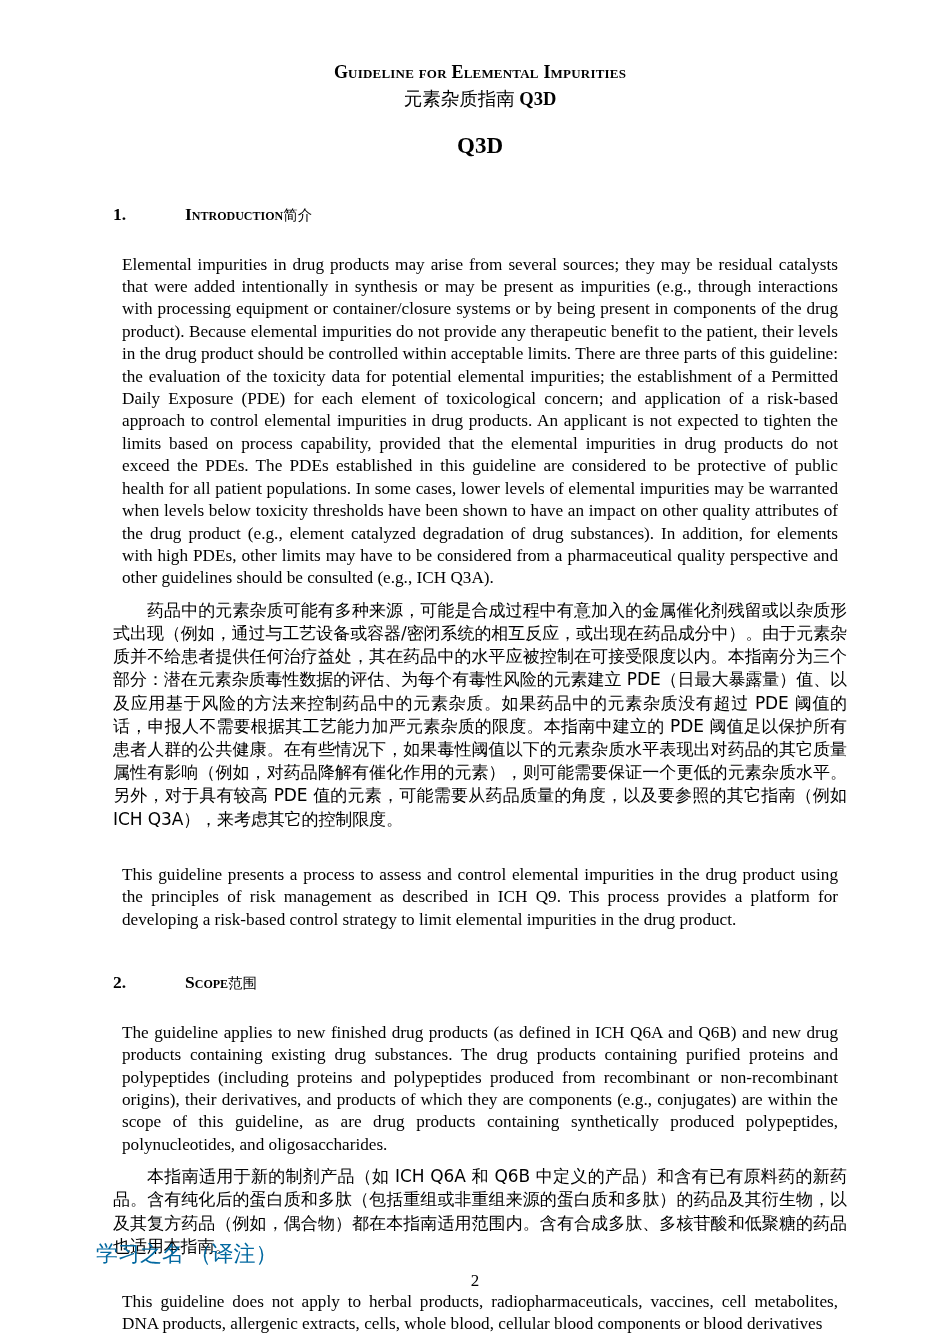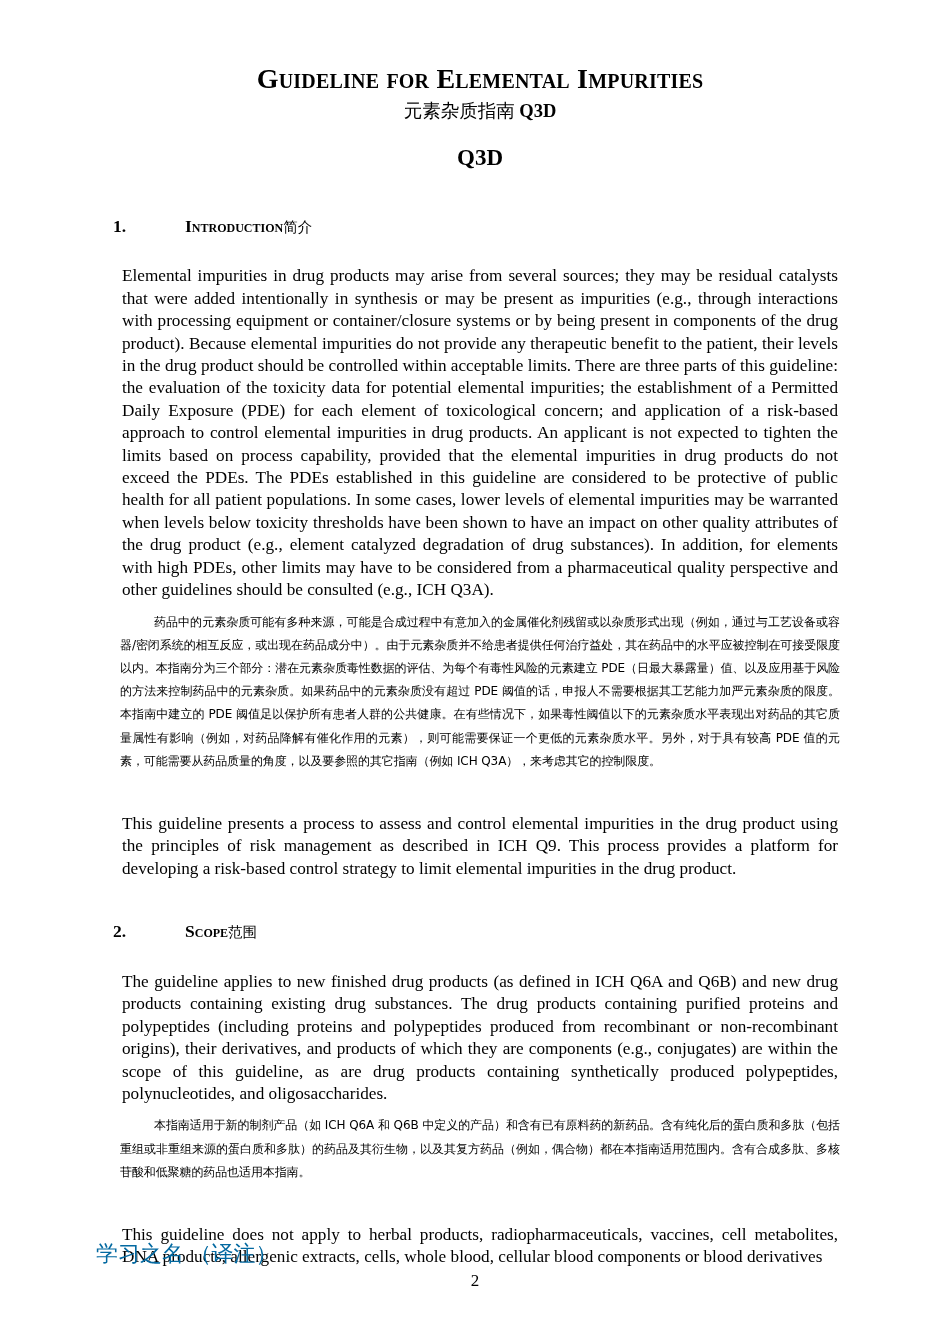--- a/index.html
+++ b/index.html
@@ -24,21 +24,21 @@
     box-sizing: border-box;
     padding: 0 103px 0 113px;
   }
 
   
   .title-block {
     padding-top: 62px;
     text-align: center;
   }
   .doc-title {
-    font-size: 28px;
+    font-size: 18px;
     font-weight: bold;
     font-variant: small-caps;
     letter-spacing: 0.2px;
     line-height: 1.18;
     margin: 0;
     white-space: nowrap;
   }
   .doc-title-cn {
     font-size: 18.5px;
     line-height: 1.3;
@@ -80,22 +80,22 @@
   
   p.body-en {
     margin: 9px;
     font-size: 17.2px;
     line-height: 22.4px;
     text-align: justify;
     text-justify: inter-word;
     hyphens: manual;
   }
   p.body-cn {
-    margin: 7px;
-    font-size: 12px;
+    margin: 0;
+    font-size: 17px;
     line-height: 23.2px;
     text-align: justify;
     text-indent: 34px;
     font-family: "DejaVu Sans", "Liberation Sans", sans-serif;
     letter-spacing: -0.1px;
   }
   .gap-md { height: 19px; }
   .gap-lg { height: 24px; }
   .gap-xl { height: 31px; }
   .gap-intro { height: 43px; }

